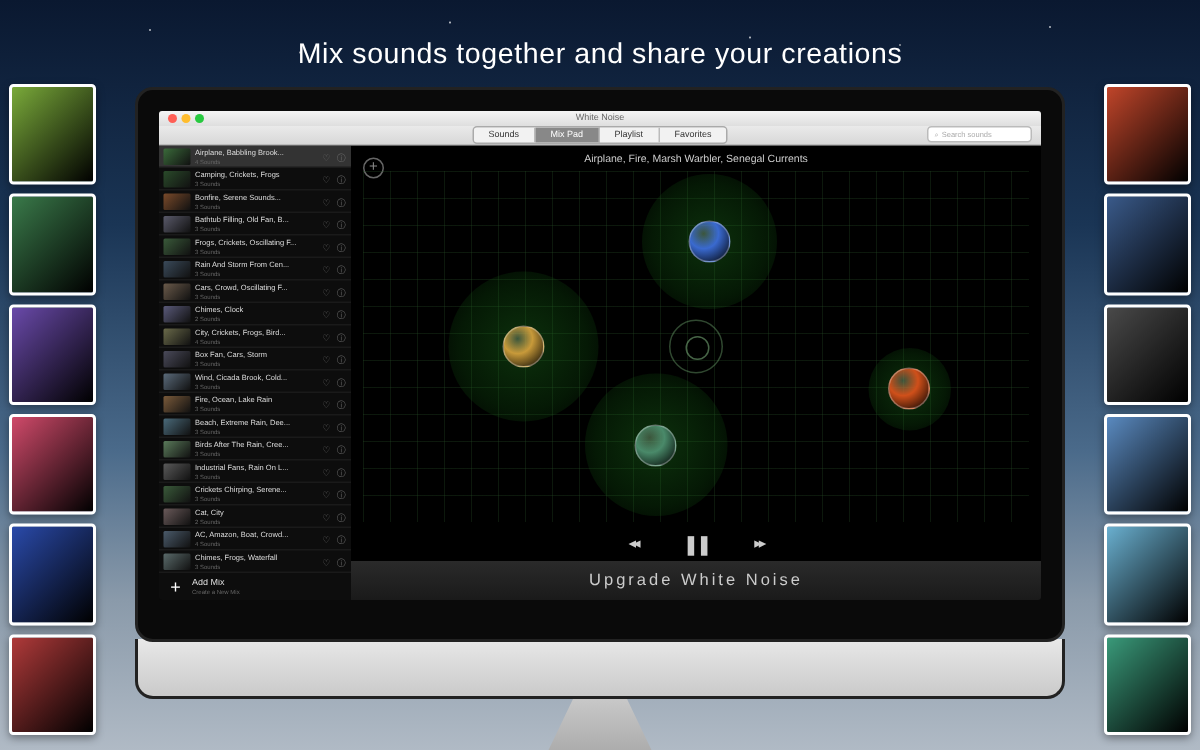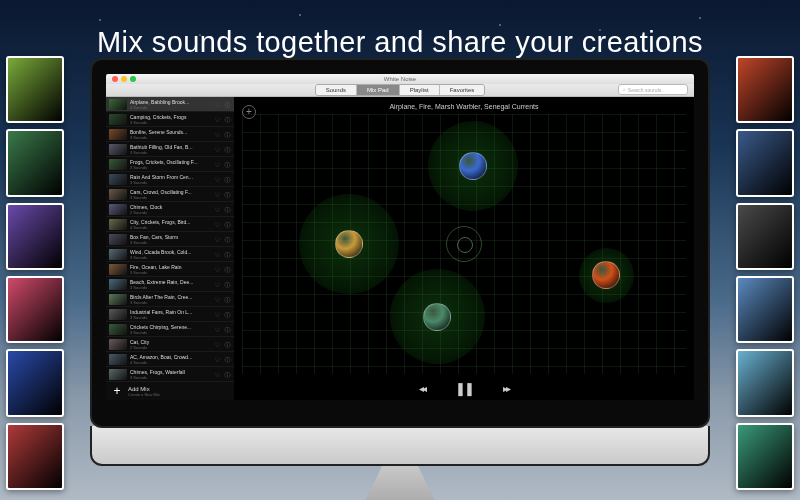--- a/index.html
+++ b/index.html
@@ -1,18 +1,18 @@
 <!DOCTYPE html>
 <html><head>
 <meta charset="utf-8">
 <style>
 *{margin:0;padding:0;box-sizing:border-box;font-family:-apple-system,Helvetica,Arial,sans-serif}
 body{width:800px;height:500px;overflow:hidden;position:relative;background:linear-gradient(180deg,#0a1830 0%,#1a3555 30%,#4a6a8a 60%,#8a9aaa 80%,#b0bac5 100%)}
 .bg-stars{position:absolute;inset:0;background-image:radial-gradient(1px 1px at 100px 20px,#fff,transparent),radial-gradient(1px 1px at 300px 15px,#fff,transparent),radial-gradient(1px 1px at 500px 25px,#fff,transparent),radial-gradient(1px 1px at 700px 18px,#fff,transparent),radial-gradient(1px 1px at 200px 35px,#ccc,transparent),radial-gradient(1px 1px at 600px 30px,#ccc,transparent)}
-.headline{position:absolute;top:26px;left:0;right:0;text-align:center;color:#fff;font-size:29px;font-weight:300;letter-spacing:.4px}
+.headline{position:absolute;top:26px;left:0;right:0;text-align:center;color:#fff;font-size:19px;font-weight:300;letter-spacing:.4px}
 .side-strip{position:absolute;top:56px;bottom:10px;width:58px;display:flex;flex-direction:column;gap:6px}
 .side-strip.left{left:6px}.side-strip.right{right:6px}
 .thumb{flex:1;border:2px solid #fff;border-radius:3px;box-shadow:0 2px 6px rgba(0,0,0,.4)}
 .imac{position:absolute;top:58px;left:90px;width:620px;height:420px}
 .bezel{width:620px;height:370px;background:#0a0a0a;border:2px solid #222;border-radius:12px;padding:14px 14px 26px 14px;position:relative}
 .screen{width:100%;height:100%;background:#1a1a1a;border-radius:2px;display:flex;flex-direction:column;overflow:hidden}
 .titlebar{height:14px;background:linear-gradient(#f5f5f5,#dedede);display:flex;align-items:center;padding:0 6px;gap:3px;position:relative}
 .tl{width:6px;height:6px;border-radius:50%}
 .tl.r{background:#ff5f56}.tl.g{background:#27c93f}.tl.y{background:#ffbd2e}
 .titlebar-title{position:absolute;left:0;right:0;text-align:center;font-size:6px;color:#666}
@@ -304,20 +304,21 @@
               <div class="sndnode" style="left: 82%; top: 62%; width: 55px; height: 55px; margin-left: -27.5px; margin-top: -27.5px;">
                 <div class="sndring"></div>
                 <div class="sndimg" style="background:radial-gradient(circle at 35% 30%,#fff3,#d0501a 40%,#000)"></div>
               </div>
             </div>
           <div class="transport">
             <span class="tbtn">◂◂</span>
             <span class="tbtn play">❚❚</span>
             <span class="tbtn">▸▸</span>
           </div>
+          <div class="upgrade">Upgrade White Noise</div>
         </div>
       </div>
 
     </div>
   </div>
   <div class="chin">
     <span class="apple"></span>
   </div>
   <div class="stand"></div>
 </div>

